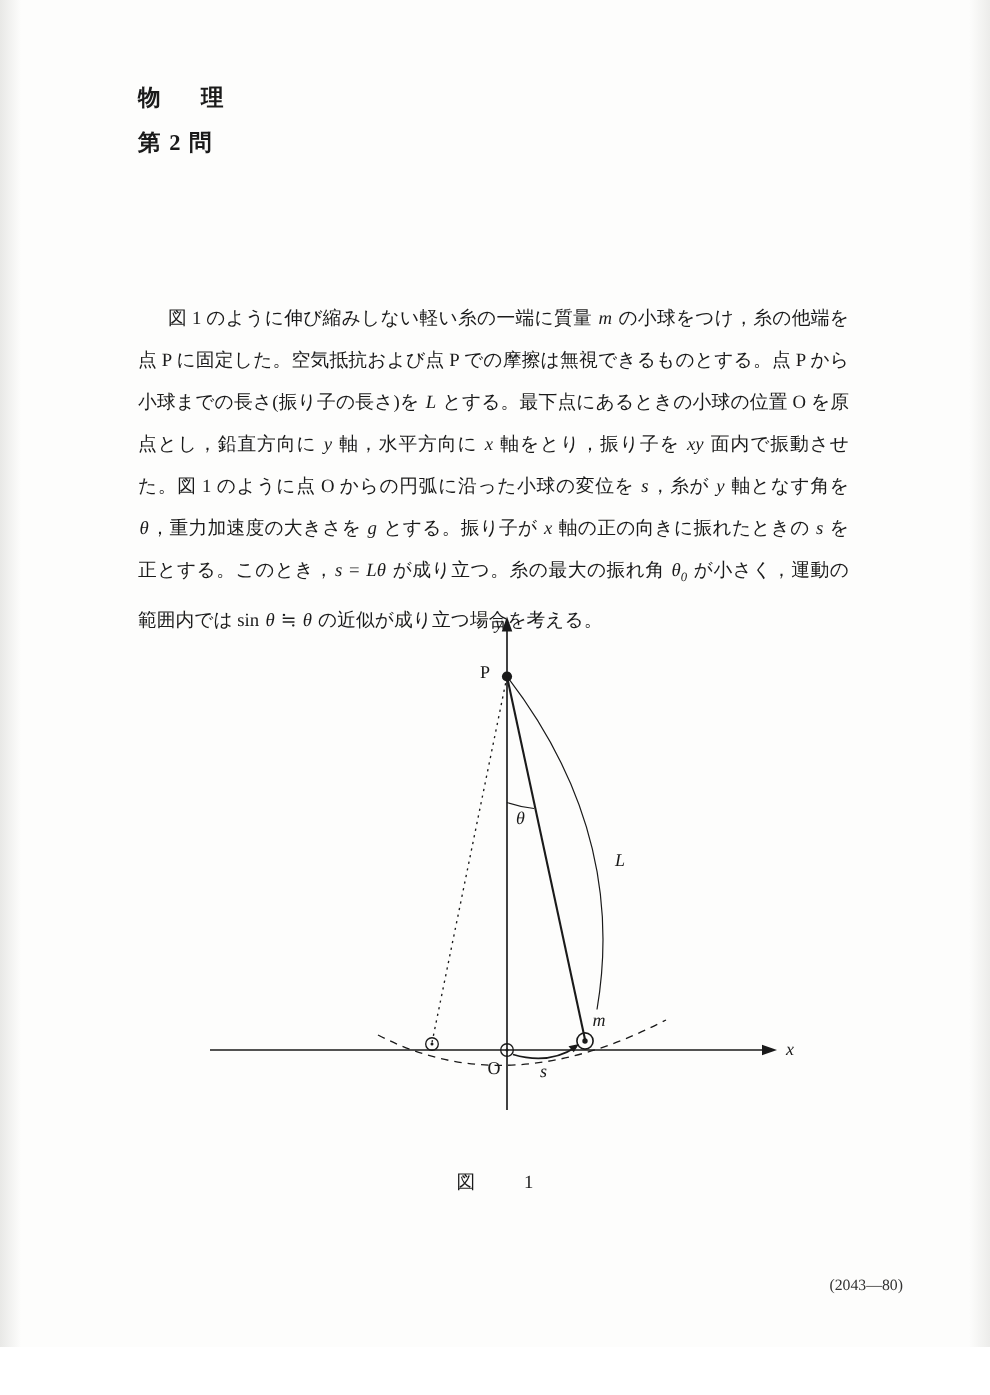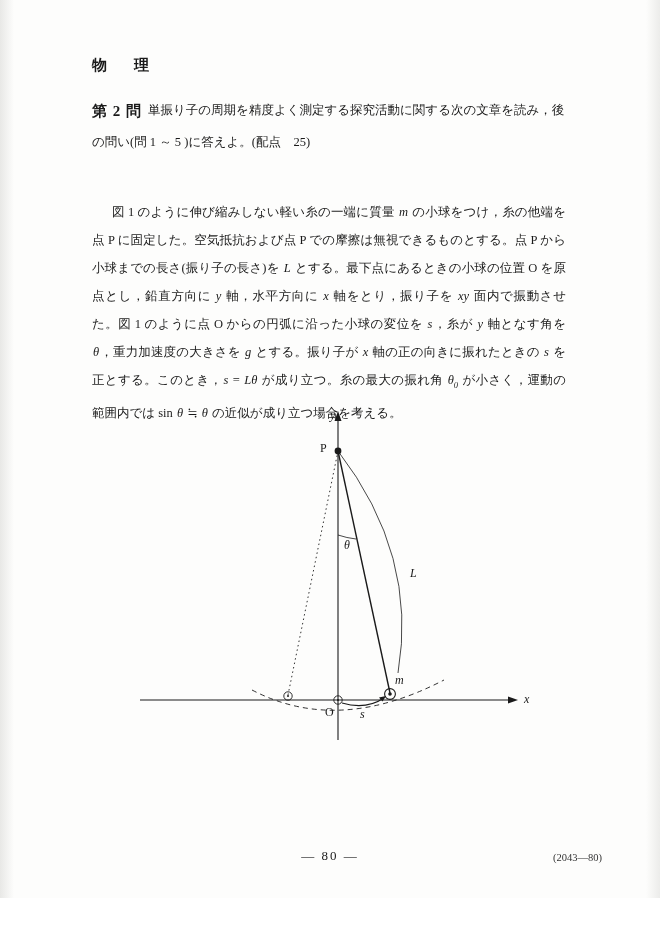--- a/index.html
+++ b/index.html
@@ -45,21 +45,21 @@
     left: 92px;
     top: 56px;
     font-size: 15px;
     font-weight: bold;
     letter-spacing: 6px;
   }
 
   .qnum {
     position: absolute;
     left: 92px;
-    top: 102px;
+    top: 86px;
     font-size: 15px;
     font-weight: bold;
     letter-spacing: 1px;
   }
 
   .qlead {
     position: absolute;
     left: 148px;
     top: 104px;
     width: 420px;
@@ -154,22 +154,20 @@
 </head>
 <body>
 
 <div class="page">
 
   <div class="margin-smudge">　</div>
 
   <div class="subject-title">物　理</div>
 
   <div class="qnum">第 2 問</div>
-  <div class="qlead">単振り子の周期を精度よく測定する探究活動に関する次の文章を読み，後</div>
-  <div class="qlead2">の問い(問 1 ～ 5 )に答えよ。(配点　25)</div>
 
   <div class="body-text">
     <p>
       図 1 のように伸び縮みしない軽い糸の一端に質量 <span class="ital">m</span> の小球をつけ，糸の他端を点 P に固定した。空気抵抗および点 P での摩擦は無視できるものとする。点 P から小球までの長さ(振り子の長さ)を <span class="ital">L</span> とする。最下点にあるときの小球の位置 O を原点とし，鉛直方向に <span class="ital">y</span> 軸，水平方向に <span class="ital">x</span> 軸をとり，振り子を <span class="ital">xy</span> 面内で振動させた。図 1 のように点 O からの円弧に沿った小球の変位を <span class="ital">s</span>，糸が <span class="ital">y</span> 軸となす角を <span class="ital">θ</span>，重力加速度の大きさを <span class="ital">g</span> とする。振り子が <span class="ital">x</span> 軸の正の向きに振れたときの <span class="ital">s</span> を正とする。このとき，<span class="ital">s</span> = <span class="ital">Lθ</span> が成り立つ。糸の最大の振れ角 <span class="ital">θ<span class="sub">0</span></span> が小さく，運動の範囲内では sin <span class="ital">θ</span> ≒ <span class="ital">θ</span> の近似が成り立つ場合を考える。
     </p>
   </div>
 
   <div class="figure-wrap">
     <svg width="476" height="370" viewBox="0 0 476 370">
 
@@ -205,18 +203,18 @@
 
     <div class="fig-label italic" style="left:238px; top:3px;">y</div>
     <div class="fig-label italic" style="left:432px; top:287px;">x</div>
     <div class="fig-label" style="left:228px; top:36px;">P</div>
     <div class="fig-label" style="left:233px; top:300px;">O</div>
     <div class="fig-label italic" style="left:252px; top:133px;">θ</div>
     <div class="fig-label italic" style="left:318px; top:161px;">L</div>
     <div class="fig-label italic" style="left:303px; top:268px;">m</div>
     <div class="fig-label italic" style="left:268px; top:302px;">s</div>
 
+    <div class="figure-caption">図　1</div>
   </div>
 
-  <div class="page-number">— 80 —</div>
   <div class="doc-code">(2043—80)</div>
 
 </div>
 
 </body></html>

